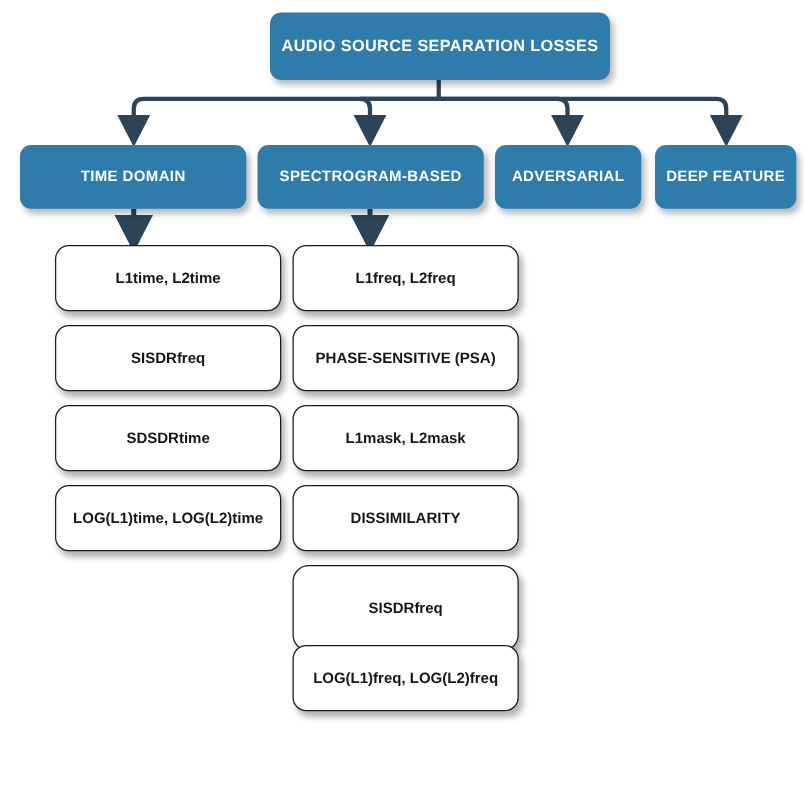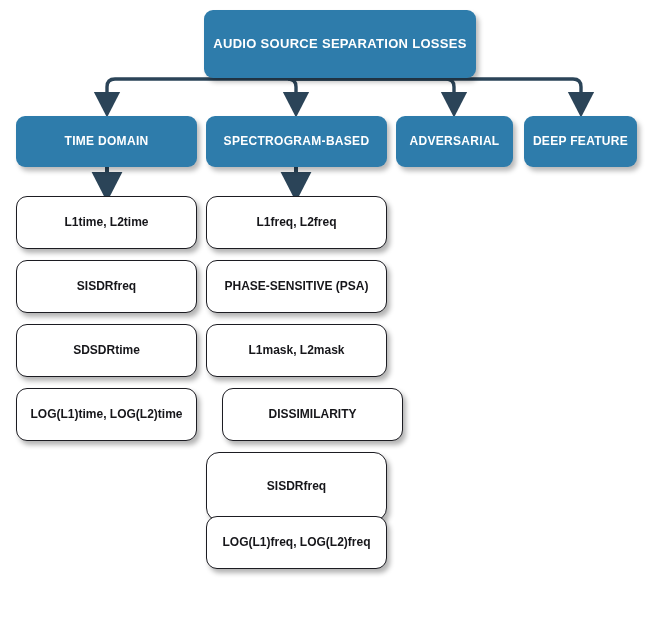--- a/index.html
+++ b/index.html
@@ -58,20 +58,21 @@
   }
 
   .node-leaf {
     background: #ffffff;
     color: #16161a;
     font-weight: bold;
     font-size: 12px;
     border: 1.3px solid #1c1c22;
     border-radius: 11px;
     box-shadow: 3px 4px 5px rgba(0,0,0,0.30);
+    margin-left: 28px;
   }
 
   .node-leaf span, .node-cat span, .node-root span {
     display: block;
     padding: 0 6px;
     line-height: 1.15;
   }
 </style>
 </head>
 <body>
@@ -89,21 +90,21 @@
 
     <path d="M351,79 L115,79 Q107,79 107,87 L107,104" stroke="#2B4458" stroke-width="3.4" fill="none" marker-end="url(#arrowhead)"></path>
     <path d="M351,79 L288,79 Q296,79 296,87 L296,104" stroke="#2B4458" stroke-width="3.4" fill="none" marker-end="url(#arrowhead)"></path>
     <path d="M351,79 L446,79 Q454,79 454,87 L454,104" stroke="#2B4458" stroke-width="3.4" fill="none" marker-end="url(#arrowhead)"></path>
     <path d="M351,79 L573,79 Q581,79 581,87 L581,104" stroke="#2B4458" stroke-width="3.4" fill="none" marker-end="url(#arrowhead)"></path>
 
     <path d="M107,167 L107,186" stroke="#2B4458" stroke-width="4" fill="none" marker-end="url(#arrowhead)"></path>
     <path d="M296,167 L296,186" stroke="#2B4458" stroke-width="4" fill="none" marker-end="url(#arrowhead)"></path>
   </svg>
 
-  <div class="node node-root" style="left:204px; top:10px; width:272px; height:68px;justify-content:center;">
+  <div class="node node-root" style="left:216px; top:10px; width:272px; height:54px;justify-content:center;">
     <span>AUDIO SOURCE SEPARATION LOSSES</span>
   </div>
 
   <div class="node node-cat" style="left:16px; top:116px; width:181px; height:51px;">
     <span>TIME DOMAIN</span>
   </div>
   <div class="node node-cat" style="left:206px; top:116px; width:181px; height:51px;">
     <span>SPECTROGRAM-BASED</span>
   </div>
   <div class="node node-cat" style="left:396px; top:116px; width:117px; height:51px;">
@@ -128,21 +129,21 @@
 
   <div class="node node-leaf" style="left:206px; top:196px; width:181px; height:53px;">
     <span>L1freq, L2freq</span>
   </div>
   <div class="node node-leaf" style="left:206px; top:260px; width:181px; height:53px;">
     <span>PHASE-SENSITIVE (PSA)</span>
   </div>
   <div class="node node-leaf" style="left:206px; top:324px; width:181px; height:53px;justify-content:center;">
     <span>L1mask, L2mask</span>
   </div>
-  <div class="node node-leaf" style="left:222px; top:388px; width:181px; height:53px;">
+  <div class="node node-leaf" style="left:206px; top:388px; width:181px; height:53px;">
     <span>DISSIMILARITY</span>
   </div>
   <div class="node node-leaf" style="left:206px; top:452px; width:181px; height:69px;border-radius:13px;">
     <span>SISDRfreq</span>
   </div>
   <div class="node node-leaf" style="left:206px; top:516px; width:181px; height:53px;">
     <span>LOG(L1)freq, LOG(L2)freq</span>
   </div>
 
 </div>

